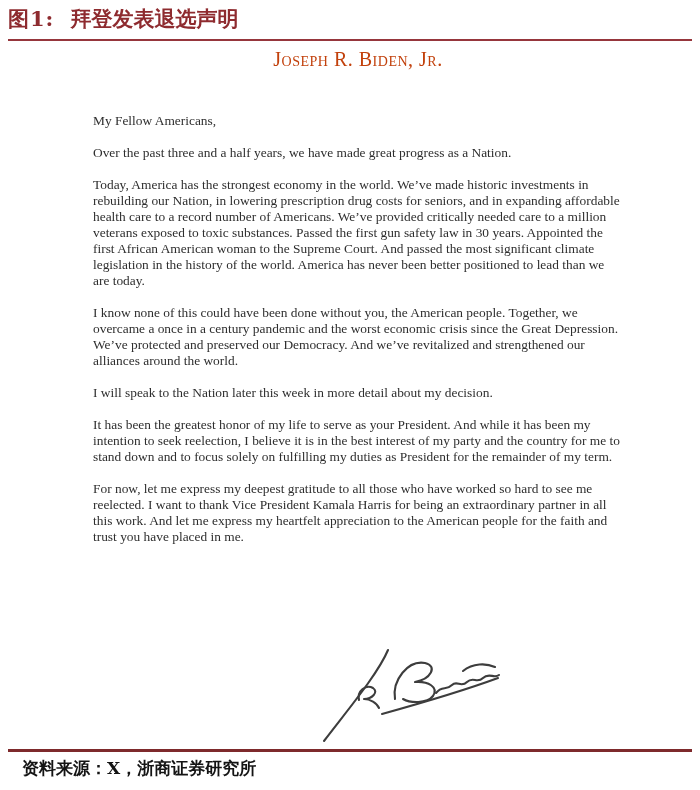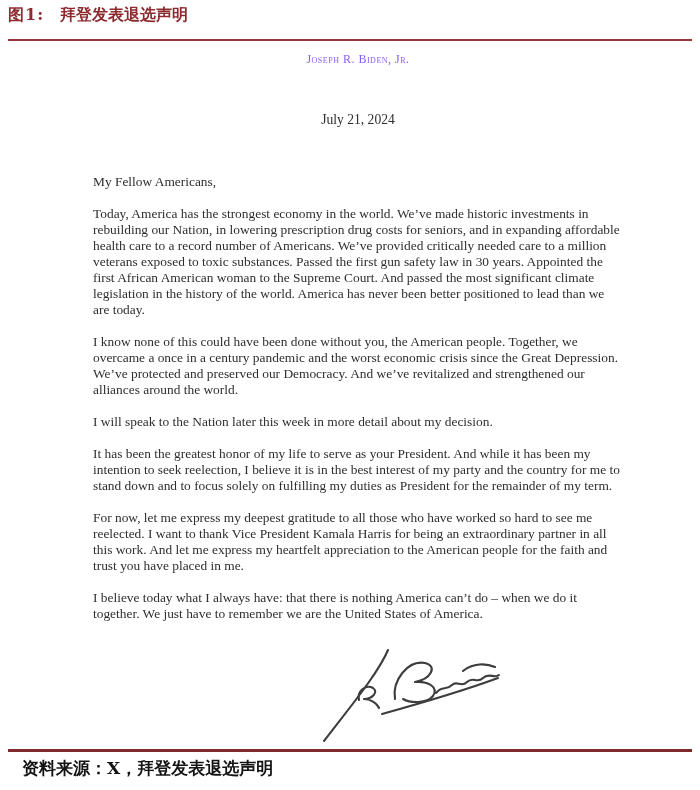--- a/index.html
+++ b/index.html
@@ -11,38 +11,38 @@
   html,body{margin:0;padding:0;}
   body{
     width:700px;height:790px;position:relative;overflow:hidden;
     background:#ffffff;
     font-family:"Liberation Serif", serif;
   }
   
   .fig-header{position:absolute;top:0;left:0;right:0;}
   .fig-title{
     position:absolute;top:5px;left:8px;white-space:nowrap;
-    color:var(--accent);font-weight:bold;font-size:16px;
+    color:var(--accent);font-weight:bold;font-size:21px;
     font-family:"DejaVu Serif","Liberation Serif",serif;
   }
   .fig-label{margin-right:16px;letter-spacing:1px;}
   .rule-top{
     position:absolute;top:39px;left:8px;width:684px;height:2px;
     background:var(--rule-top);
   }
   
   .letter{
     position:absolute;top:46px;left:93px;width:530px;
     color:var(--ink);font-size:13.4px;line-height:16px;
     font-family:"Liberation Serif", serif;
   }
   .letterhead{
     text-align:center;margin-top:5px;
-    font-variant:small-caps;font-size:12px;letter-spacing:0.5px;
-    color:#8b5cf6;font-weight:500;
+    font-variant:small-caps;font-size:20px;letter-spacing:0.5px;
+    color:#c2410c;font-weight:500;
   }
   .letter-date{text-align:center;margin-top:45px;font-size:13.6px;}
   .salutation{margin-top:46px;}
   .paragraphs p{margin:16px 0 0 0;}
   
   .signature{position:absolute;left:318px;top:648px;width:264px;height:100px;}
   .signature svg{display:block;width:100%;height:100%;}
   .sig-stroke{fill:none;stroke:#3d3d3d;stroke-width:2.1;stroke-linecap:round;stroke-linejoin:round;}
   
   .rule-bottom{
@@ -60,29 +60,28 @@
 
 <header class="fig-header">
   <div class="fig-title">
     <span class="fig-label">图1:</span><span class="fig-name">拜登发表退选声明</span>
   </div>
   <div class="rule-top"></div>
 </header>
 
 <main class="letter">
   <div class="letterhead">Joseph R. Biden, Jr.</div>
-  <div class="letter-date">July 21, 2024</div>
   <div class="salutation">My Fellow Americans,</div>
   <div class="paragraphs">
+      <p class="para">Over the past three and a half years, we have made great progress as a Nation.</p>
       <p class="para">Today, America has the strongest economy in the world. We’ve made historic investments in rebuilding our Nation, in lowering prescription drug costs for seniors, and in expanding affordable health care to a record number of Americans. We’ve provided critically needed care to a million veterans exposed to toxic substances. Passed the first gun safety law in 30 years. Appointed the first African American woman to the Supreme Court. And passed the most significant climate legislation in the history of the world. America has never been better positioned to lead than we are today.</p>
       <p class="para">I know none of this could have been done without you, the American people. Together, we overcame a once in a century pandemic and the worst economic crisis since the Great Depression. We’ve protected and preserved our Democracy. And we’ve revitalized and strengthened our alliances around the world.</p>
       <p class="para">I will speak to the Nation later this week in more detail about my decision.</p>
       <p class="para">It has been the greatest honor of my life to serve as your President. And while it has been my intention to seek reelection, I believe it is in the best interest of my party and the country for me to stand down and to focus solely on fulfilling my duties as President for the remainder of my term.</p>
       <p class="para">For now, let me express my deepest gratitude to all those who have worked so hard to see me reelected. I want to thank Vice President Kamala Harris for being an extraordinary partner in all this work. And let me express my heartfelt appreciation to the American people for the faith and trust you have placed in me.</p>
-      <p class="para">I believe today what I always have: that there is nothing America can’t do – when we do it together. We just have to remember we are the United States of America.</p>
     </div>
 </main>
 
 <div class="signature">
   <svg viewBox="0 0 264 100" xmlns="http://www.w3.org/2000/svg">
 
     <path class="sig-stroke" d="M70,2 C60,26 28,64 6,93"></path>
 
     <path class="sig-stroke" d="M41,52 C39,43 48,36 55,40 C61,44 54,51 46,51 C52,51 59,55 61,60"></path>
 
@@ -91,14 +90,14 @@
     <path class="sig-stroke" d="M118,45 C124,37 128,43 134,37 C139,32 143,40 149,34 C155,28 159,36 165,30 C171,24 176,31 181,27"></path>
 
     <path class="sig-stroke" d="M145,23 C155,15 168,15 177,19"></path>
 
     <path class="sig-stroke" d="M64,66 C100,56 142,44 180,30"></path>
   </svg>
 </div>
 
 <footer>
   <div class="rule-bottom"></div>
-  <div class="source-note">资料来源：X，拜登发表退选声明</div>
+  <div class="source-note">资料来源：X，浙商证券研究所</div>
 </footer>
 
 </body></html>

